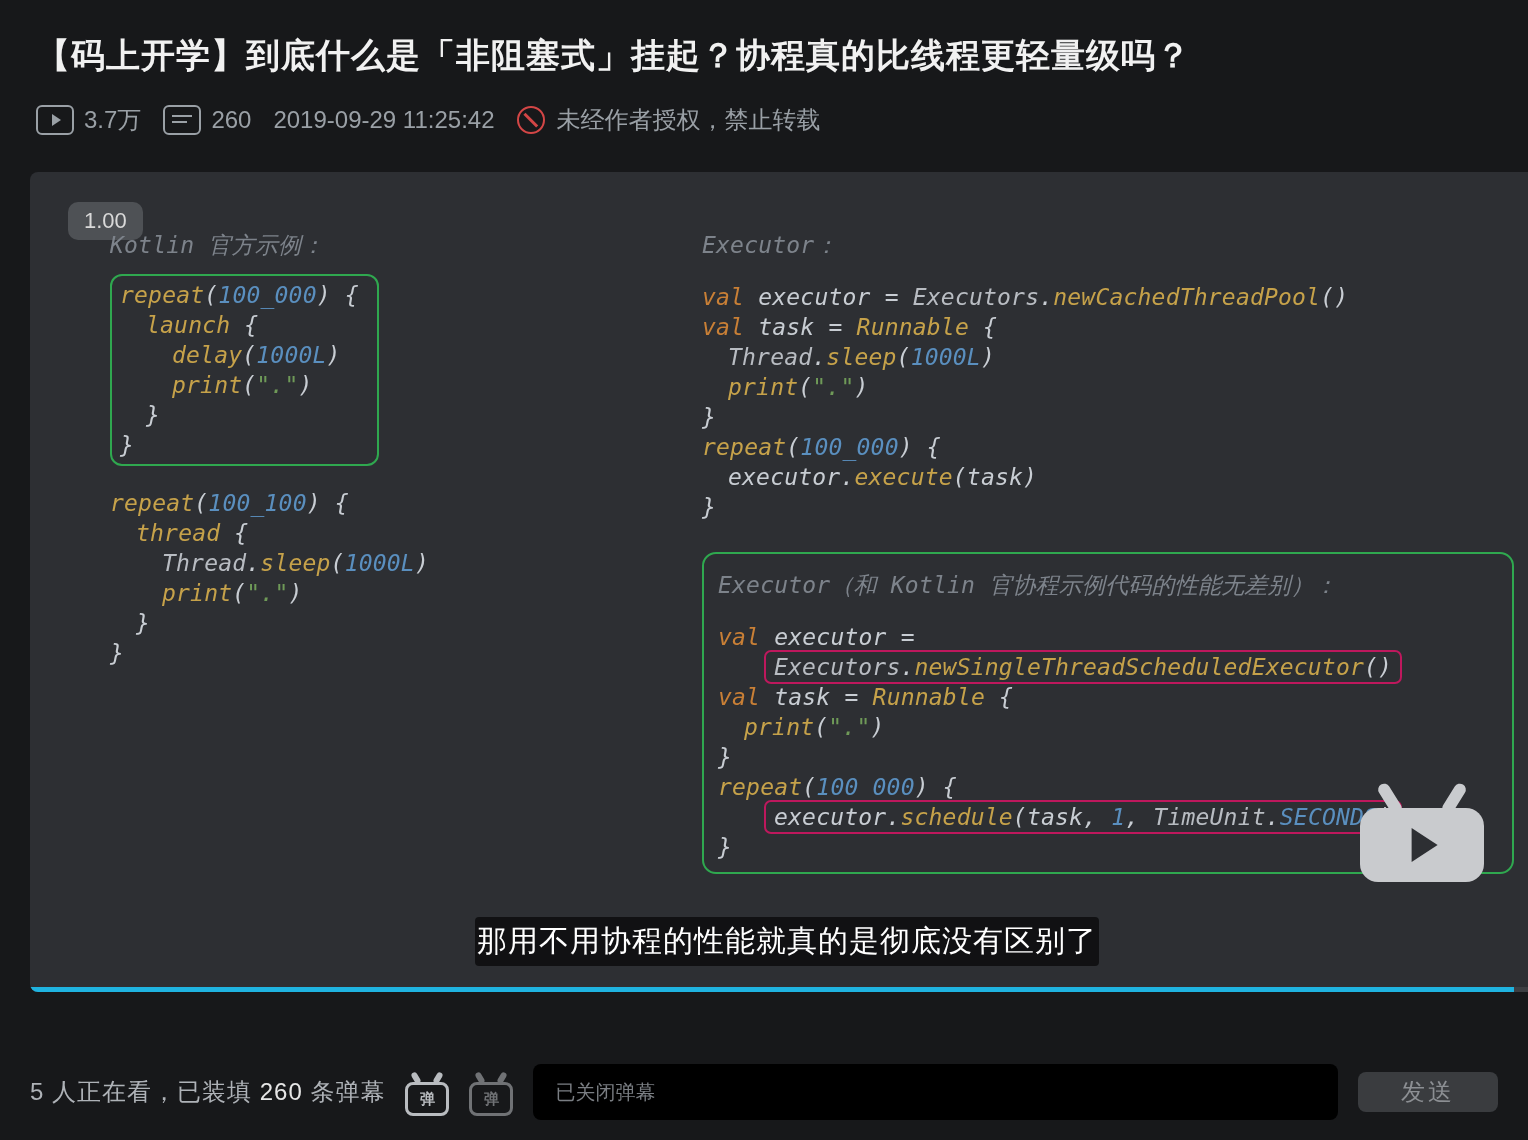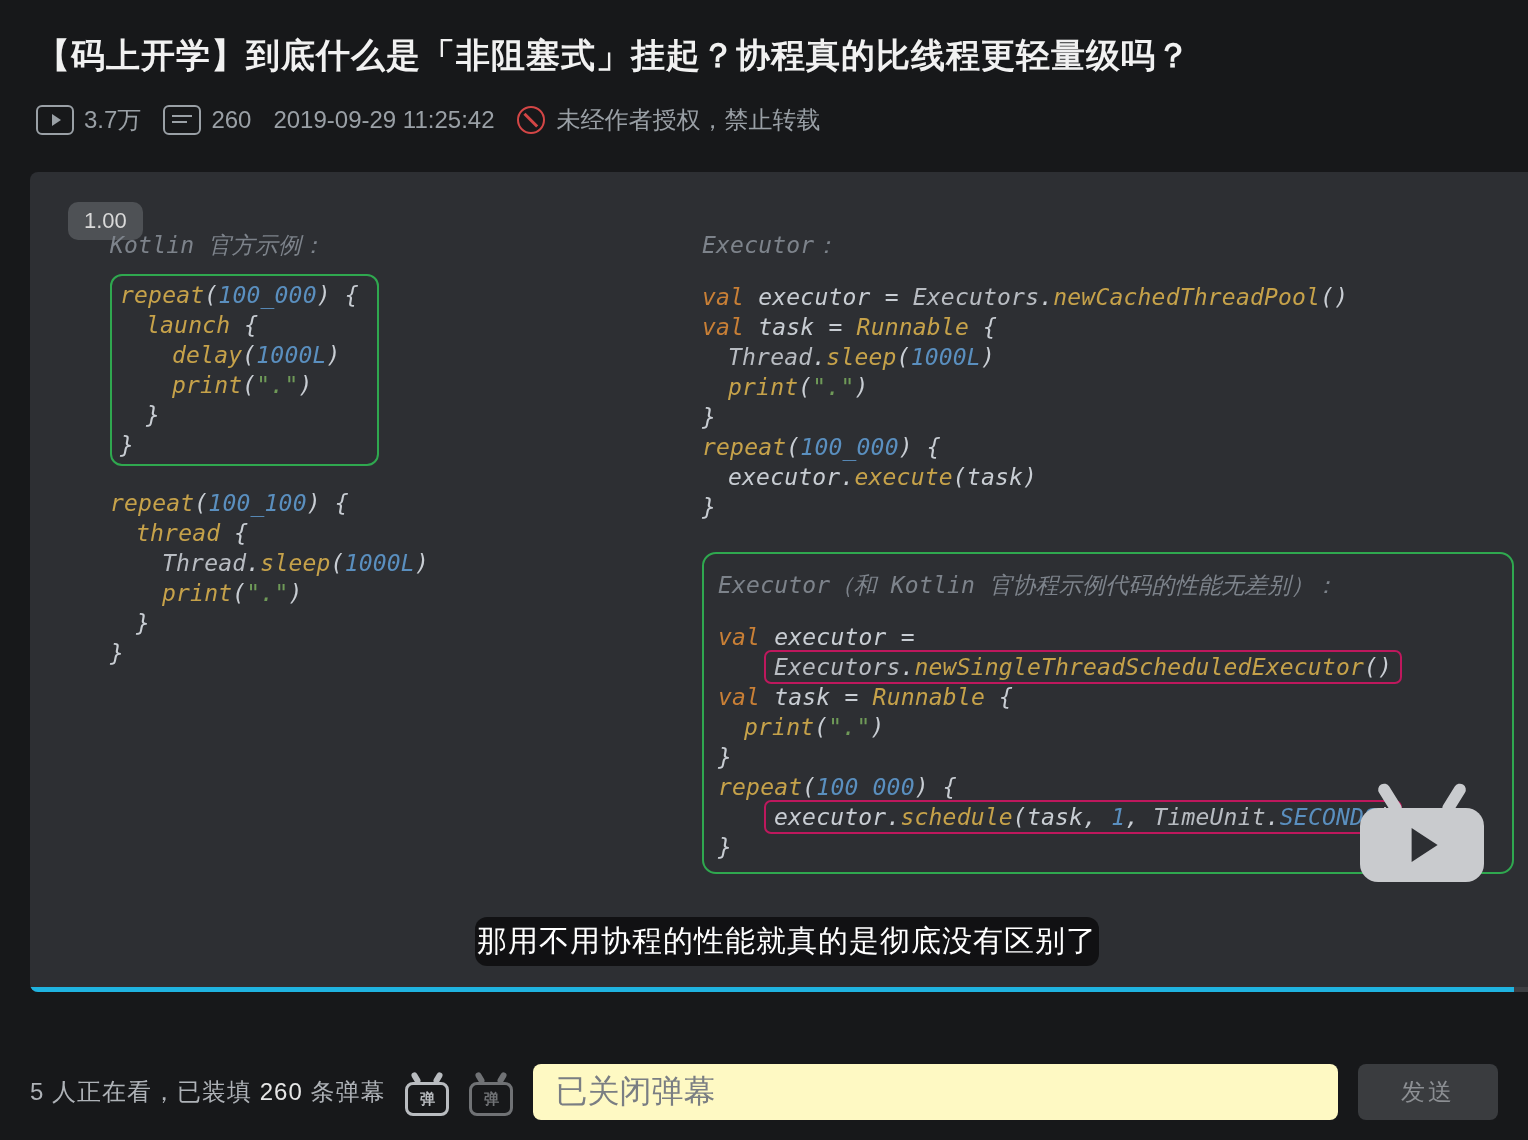--- a/index.html
+++ b/index.html
@@ -25,40 +25,40 @@
   .cmt{color:#7d838b;}
   .kw{color:#c87f36;}
   .fn{color:#c6a24a;text-align:center;}
   .str{color:#6f9a58;}
   .num{color:#5a8fbf;}
   .cls{color:#b8bcc2;}
   .box-g{border:2px solid #2fa84f;border-radius:12px;padding:4px 18px 4px 8px;display:inline-block;}
   .box-g2{border:2px solid #2fa84f;border-radius:14px;padding:16px 12px 10px 14px;display:block;width:812px;box-sizing:border-box;}
   .hl{display:inline-block;border:2px solid #be185d;border-radius:7px;padding:0 8px;margin:-2px -6px;}
   .sub{position:absolute;left:0;right:0;bottom:26px;display:flex;justify-content:center;}
-  .sub span{background:rgba(0,0,0,0.62);color:#fff;font-size:30px;padding:4px 2px;border-radius:12px;letter-spacing:1px;}
+  .sub span{background:rgba(0,0,0,0.62);color:#fff;font-size:30px;padding:4px 2px;border-radius:4px;letter-spacing:1px;}
   .prog{position:absolute;left:0;right:0;bottom:0;height:5px;background:rgba(255,255,255,0.08);}
   .prog>div{height:100%;width:98%;background:#1fb3e0;}
   .logo{position:absolute;right:60px;bottom:110px;width:124px;height:100px;}
   .logo-body{position:absolute;bottom:0;left:0;right:0;height:74px;background:#c9cbce;border-radius:18px;}
   .logo-play{position:absolute;top:50%;left:50%;transform:translate(-40%,-50%);width:0;height:0;border-left:26px solid #2d2f33;border-top:17px solid transparent;border-bottom:17px solid transparent;}
   .ear{position:absolute;top:0;width:12px;height:34px;background:#c9cbce;border-radius:6px;}
   .ear.l{left:24px;transform:rotate(-32deg);}
   .ear.r{right:24px;transform:rotate(32deg);}
   .bar{position:absolute;left:30px;right:30px;bottom:0;height:96px;display:flex;align-items:center;gap:20px;color:#aeb2b7;font-size:24px;}
   .bar .status{letter-spacing:1px;}
   .bar .cnt{color:#e6e6e6;}
   .dm-ic{position:relative;width:44px;height:36px;flex:0 0 auto;}
   .dm-box{position:absolute;left:0;right:0;top:8px;height:28px;border:3px solid #b9bcc0;border-radius:8px;display:flex;align-items:center;justify-content:center;font-size:15px;color:#b9bcc0;font-weight:600;}
   .dm-ears::before,.dm-ears::after{content:"";position:absolute;top:-2px;width:6px;height:12px;background:#b9bcc0;border-radius:3px;}
   .dm-ears::before{left:8px;transform:rotate(-30deg);}
   .dm-ears::after{right:8px;transform:rotate(30deg);}
   .dm-ic.off{opacity:0.55;}
-  .input{flex:1;height:56px;background:#fef9c3;border-radius:8px;display:flex;align-items:center;padding:0 22px;color:#7a7e83;font-size:32px;}
-  .send{width:140px;height:56px;background:#3a3c3f;border-radius:8px;display:flex;align-items:center;justify-content:center;color:#8c8f93;font-size:24px;letter-spacing:3px;}
+  .input{flex:1;height:56px;background:#000000;border-radius:8px;display:flex;align-items:center;padding:0 22px;color:#7a7e83;font-size:20px;}
+  .send{width:140px;height:40px;background:#3a3c3f;border-radius:8px;display:flex;align-items:center;justify-content:center;color:#8c8f93;font-size:24px;letter-spacing:3px;}
   .sp{display:inline-block;width:26px;}
   .sp2{display:inline-block;width:52px;}
 </style>
 </head>
 <body>
 
 <div class="wrap">
   <div class="title">【码上开学】到底什么是「非阻塞式」挂起？协程真的比线程更轻量级吗？</div>
 
   <div class="meta">

